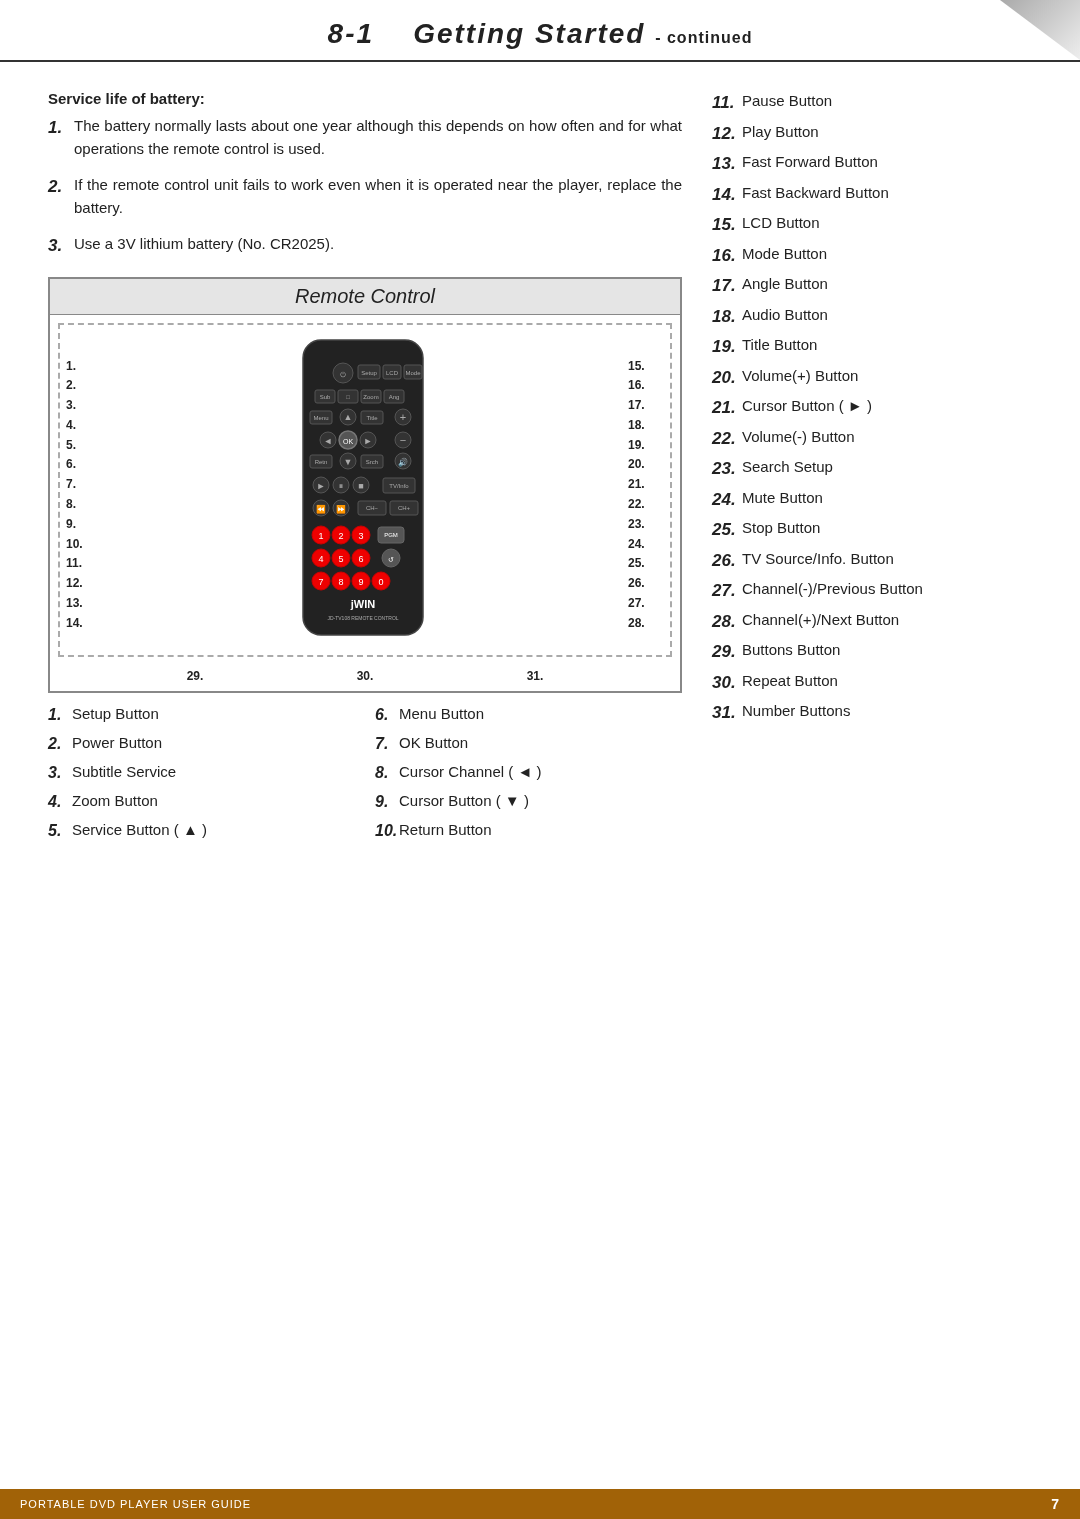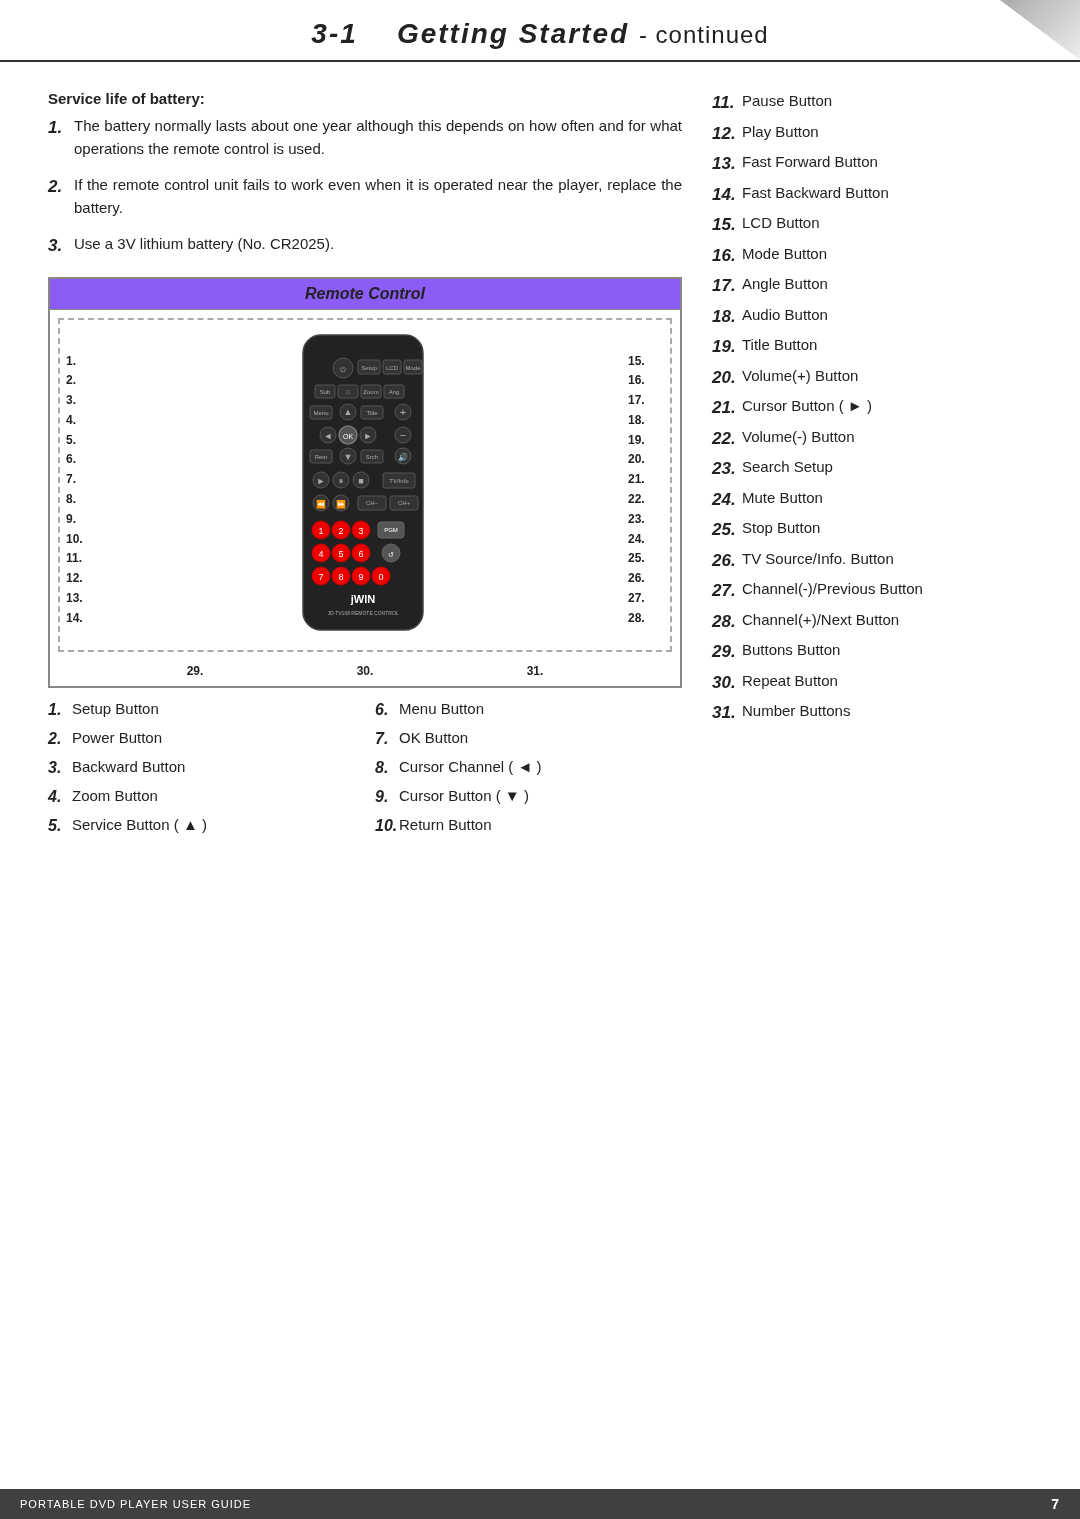--- a/index.html
+++ b/index.html
@@ -22,23 +22,23 @@
       position: relative;
     }
     .header-title {
       font-size: 28px;
       font-weight: bold;
       font-style: italic;
       letter-spacing: 2px;
       color: #222;
     }
     .header-title .continued {
-      font-size: 24px;
+      font-size: 16px;
       font-style: normal;
-      font-weight: normal;
+      font-weight: bold;
       letter-spacing: 1px;
     }
     .header-corner {
       position: absolute;
       top: 0; right: 0;
       width: 80px; height: 60px;
       background: linear-gradient(135deg, #aaa 0%, #eee 100%);
       clip-path: polygon(0 0, 100% 0, 100% 100%);
     }
 
@@ -91,26 +91,26 @@
 
     
     .remote-box {
       border: 2px solid #888;
       background: #fff;
       margin: 18px 0 10px 0;
       padding: 0;
     }
     .remote-box-title {
       text-align: center;
-      font-weight: bold;
+      font-weight: normal;
       font-style: italic;
-      font-size: 16px;
+      font-size: 20px;
       padding: 6px 0;
       border-bottom: 1px solid #888;
-      background: #8b5cf6;
+      background: #e5e5e5;
     }
     .remote-box-content {
       border: 2px dashed #aaa;
       margin: 8px;
       display: flex;
       align-items: flex-start;
       padding: 10px 6px;
       min-height: 330px;
       position: relative;
     }
@@ -181,41 +181,41 @@
       font-style: italic;
       font-size: 17px;
       min-width: 30px;
       flex-shrink: 0;
     }
 
     
     .footer {
       position: absolute;
       bottom: 0; left: 0; right: 0;
-      background: #404040;
+      background: #a16207;
       color: #fff;
       font-size: 11px;
       letter-spacing: 1px;
       padding: 7px 20px;
       display: flex;
       justify-content: space-between;
       align-items: center;
       margin-top: 20px;
     }
     .footer-num {
       font-size: 14px;
       font-weight: bold;
     }
   </style>
 </head>
 <body>
 
 <div class="header">
   <div class="header-title">
-    <span>3-1</span>
+    <span>8-1</span>
     &nbsp;&nbsp;
     <span>Getting Started</span>
     <span class="continued">- continued</span>
   </div>
   <div class="header-corner"></div>
 </div>
 
 <div class="main-content">
 
   <div class="left-col">
@@ -387,21 +387,21 @@
     <li>
           <span class="num">1.</span>
           <span>Setup Button</span>
         </li>
         <li>
           <span class="num">2.</span>
           <span>Power Button</span>
         </li>
         <li>
           <span class="num">3.</span>
-          <span>Backward Button</span>
+          <span>Subtitle Service</span>
         </li>
         <li>
           <span class="num">4.</span>
           <span>Zoom Button</span>
         </li>
         <li>
           <span class="num">5.</span>
           <span>Service Button ( ▲ )</span>
         </li>
         <li>

